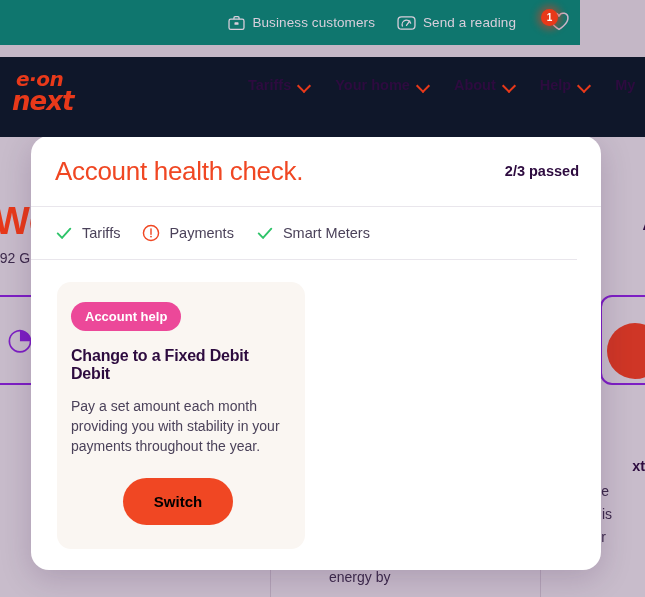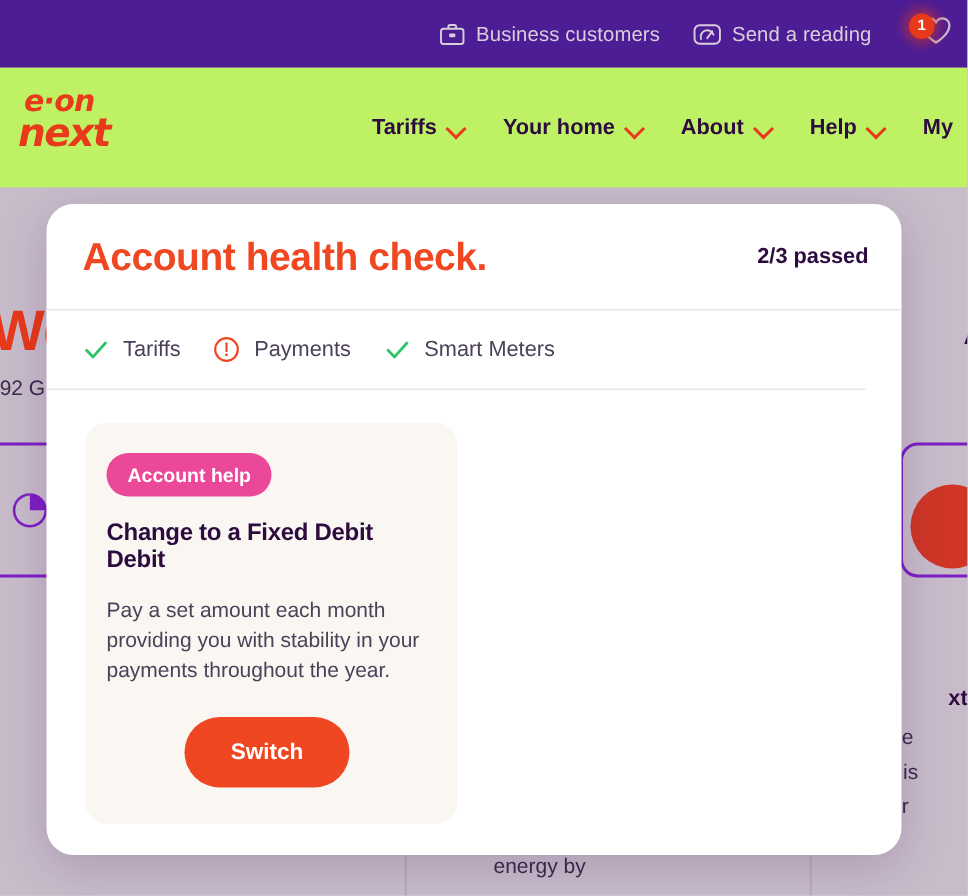--- a/index.html
+++ b/index.html
@@ -17,23 +17,23 @@
     width: 645px;
     height: 597px;
     overflow: hidden;
     background: #c4b7c6;
   }
 
   
   .util-bar {
     position: absolute;
     top: 0; left: 0;
-    width: 645px;
+    width: 580px;
     height: 45px;
-    background: #4c1d95;
+    background: #0f766e;
     display: flex;
     align-items: center;
     justify-content: flex-end;
     padding-right: 8px;
     gap: 22px;
   }
   .util-link {
     display: flex;
     align-items: center;
     gap: 7px;
@@ -67,24 +67,24 @@
     display: flex;
     align-items: center;
     justify-content: center;
     box-shadow: 0 0 7px 4px rgba(232,57,26,.45);
     z-index: 2;
   }
 
   
   .main-header {
     position: absolute;
-    top: 45px; left: 0;
+    top: 57px; left: 0;
     width: 645px;
     height: 80px;
-    background: #bef264;
+    background: #0f172a;
     display: flex;
     align-items: center;
   }
   .logo {
     position: absolute;
     left: 12px;
     top: 12px;
     width: 100px;
     height: 56px;
     color: #e8391a;
@@ -253,21 +253,21 @@
   .modal-head {
     position: relative;
     height: 71px;
     border-bottom: 1px solid #e9e6ec;
     display: flex;
     align-items: center;
     padding: 0 22px 0 24px;
   }
   .modal-title {
     font-size: 26px;
-    font-weight: bold;
+    font-weight: normal;
     color: #f04723;
     letter-spacing: -.3px;
   }
   .modal-passed {
     margin-left: auto;
     font-size: 14.5px;
     font-weight: bold;
     color: #2d0b3f;
   }
 
@@ -323,21 +323,21 @@
     color: #4b425a;
     width: 212px;
   }
   .switch-wrap {
     display: flex;
     justify-content: center;
     margin-top: 22px;
   }
   .switch-btn {
     background: #f04723;
-    color: #ffffff;
+    color: #000000;
     border: none;
     border-radius: 26px;
     font-size: 15px;
     font-weight: bold;
     padding: 15px 31px;
     cursor: pointer;
     font-family: "Liberation Sans", sans-serif;
   }
 
   

